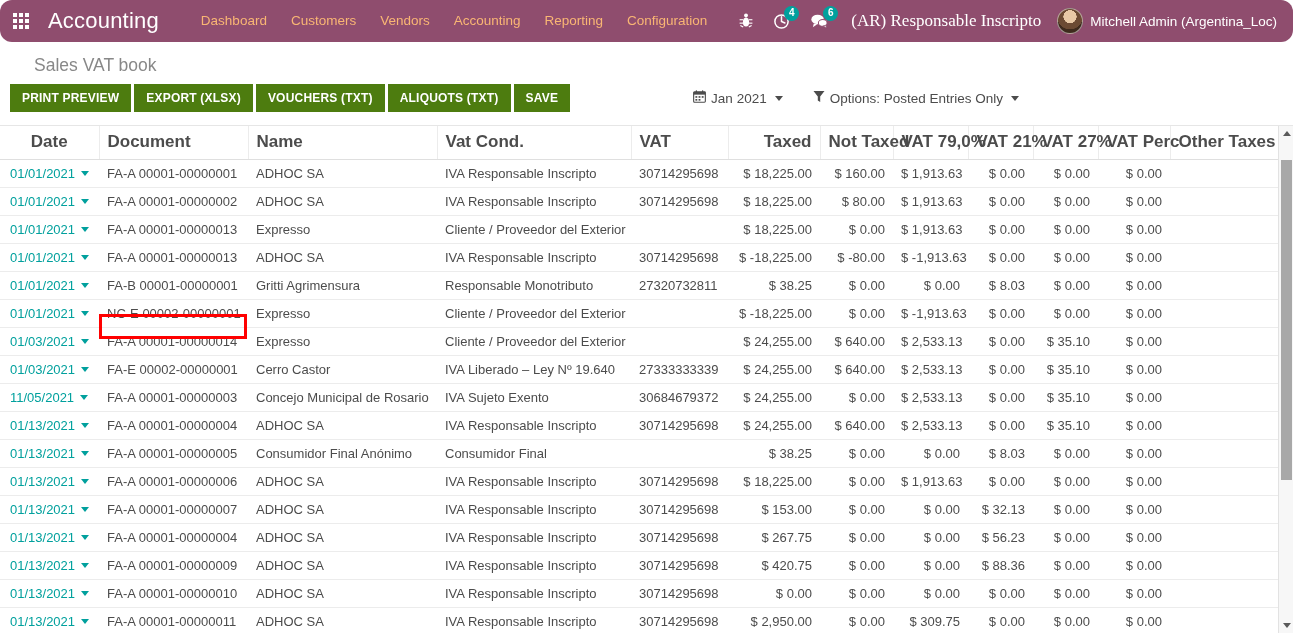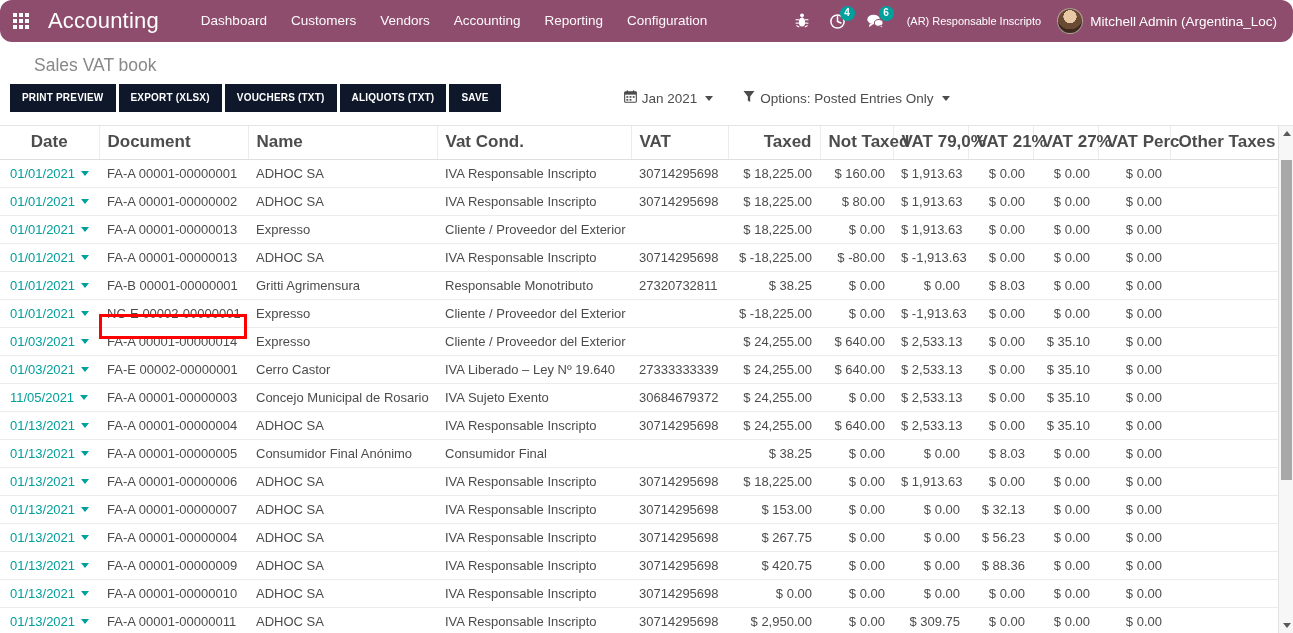--- a/index.html
+++ b/index.html
@@ -44,21 +44,21 @@
     white-space: nowrap;
     cursor: pointer;
   }
   #mainmenu { display: flex; align-items: center; gap: 0px; }
   .menu-item {
     font-size: 13.5px;
     padding: 0 12px;
     line-height: 42px;
     white-space: nowrap;
     cursor: pointer;
-    color: #ffffff;
+    color: #fdba74;
     opacity: .97;
   }
 
   #navright {
     position: absolute;
     right: 0; top: 0;
     height: 42px;
     display: flex;
     align-items: center;
     gap: 0px;
@@ -79,24 +79,25 @@
     border-radius: 9px;
     font-size: 10px;
     line-height: 14px;
     min-width: 15px;
     height: 15px;
     text-align: center;
     padding: 0 3px;
     font-weight: 600;
   }
   #company-name {
-    font-size: 11px;
+    font-size: 17px;
     padding: 0 12px;
     white-space: nowrap;
     cursor: pointer;
+    font-family: Liberation Serif, serif;
   }
   #user-menu {
     display: flex; align-items: center;
     gap: 7px;
     padding: 0 6px 0 4px;
     cursor: pointer;
     white-space: nowrap;
   }
   #avatar {
     width: 26px; height: 26px;
@@ -124,24 +125,24 @@
     line-height: 22px;
     margin-left: 24px;
   }
   #cp-bottom {
     display: flex;
     align-items: center;
     padding: 8px 0 0 10px;
   }
   #btn-group { display: flex; gap: 3px; }
   .btn {
-    background: #0f172a;
+    background: #4d7c0f;
     color: #ffffff;
     border: none;
-    font-size: 10px;
+    font-size: 12px;
     font-weight: bold;
     letter-spacing: .2px;
     padding: 7px 12px;
     cursor: pointer;
     font-family: "Liberation Sans", sans-serif;
     line-height: 14px;
   }
 
   #filters {
     display: flex;

